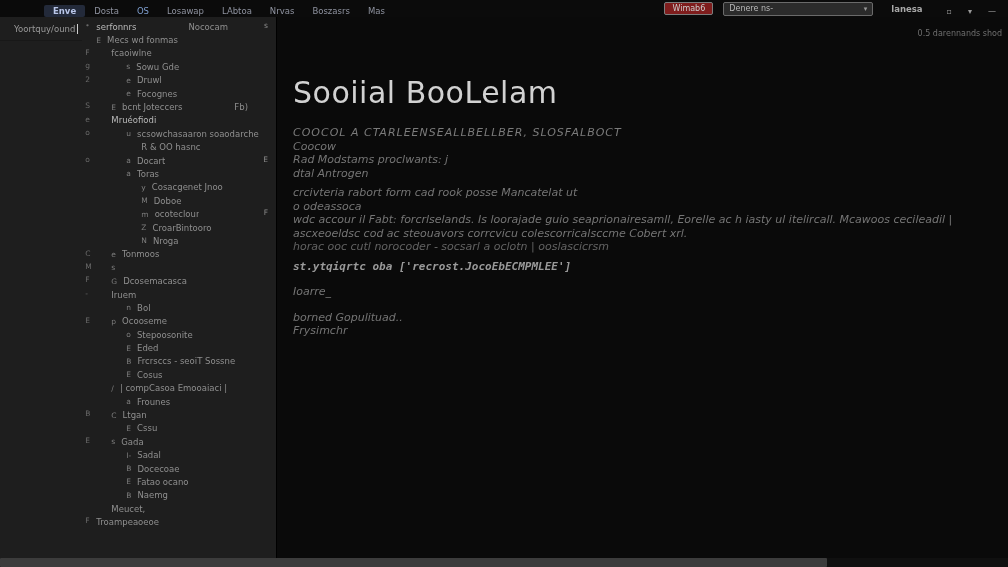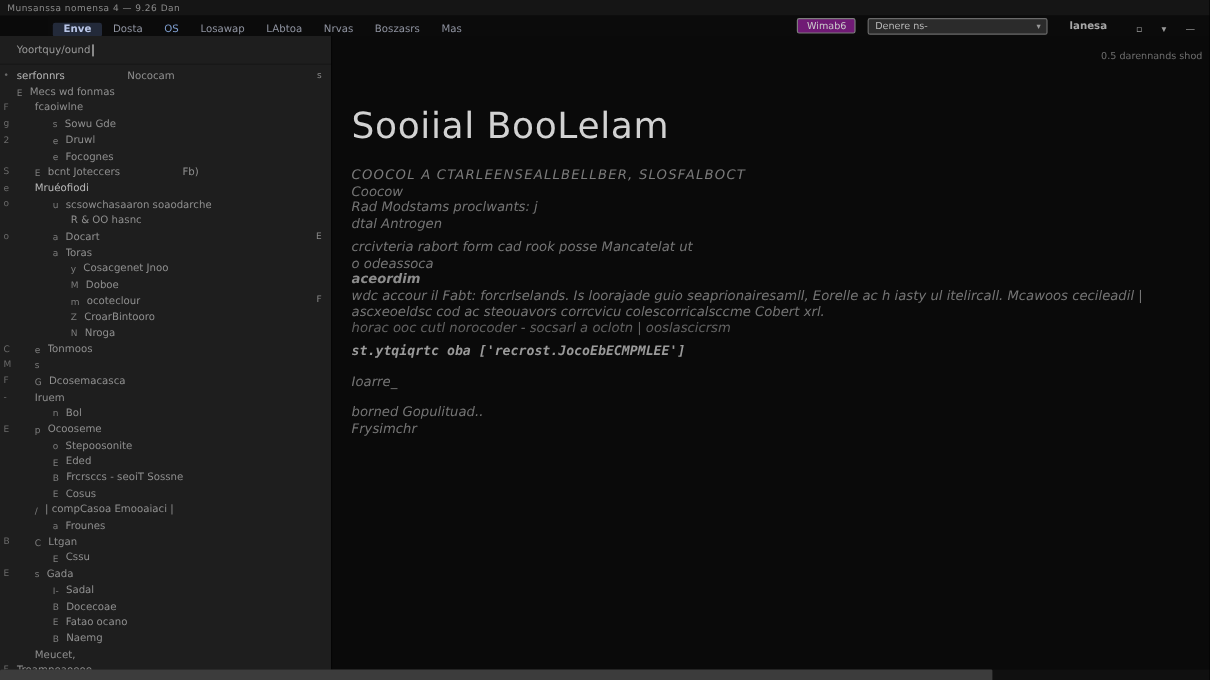--- a/index.html
+++ b/index.html
@@ -11,32 +11,32 @@
   
   .titlebar { height:13px; background:#151515; display:flex; align-items:center; padding:0 6px; flex:none; }
   .titlebar .title { font-size:7.5px; color:#8b8b8b; letter-spacing:.4px; white-space:nowrap; }
 
   
   .menubar { height:17px; background:#0b0b0b; display:flex; align-items:center; padding:0 4px; flex:none;margin-left:40px; }
   .menu-item { font-size:8.5px; color:#8f93a0; padding:1px 9px; white-space:nowrap; cursor:default; }
   .menu-item.active { color:#b9c6e8; background:#232a3a; font-weight:bold; border-radius:2px; }
   .menu-item.accent { color:#7f9fd0; }
   .menubar .spacer { flex:1; }
-  .tb-button { font-size:8px; color:#cccccc; background:#701a75; border:1px solid #7d7d7d; border-radius:2px; padding:1px 7px; margin-right:10px; white-space:nowrap; }
+  .tb-button { font-size:8px; color:#cccccc; background:#7f1d1d; border:1px solid #7d7d7d; border-radius:2px; padding:1px 7px; margin-right:10px; white-space:nowrap; }
   .tb-select { width:150px; height:14px; background:#2b2b2b; border:1px solid #6a6a6a; border-radius:2px; display:flex; align-items:center; padding:0 5px; margin-right:18px; }
   .tb-select .sel-text { font-size:8px; color:#b8b8b8; flex:1; white-space:nowrap; overflow:hidden; }
   .tb-select .sel-arrow { font-size:7px; color:#9a9a9a; }
   .tb-label { font-size:8.5px; color:#a8a8a8; font-weight:bold; margin-right:16px; }
   .tb-icon { font-size:8px; color:#9a9a9a; margin:0 8px; }
 
   
   .app-body { flex:1; display:flex; min-height:0; }
 
   
-  .sidebar { width:277px; flex:none; background:#1e1e1e; border-right:1px solid #000; position:relative; display:flex; flex-direction:column; overflow:hidden; }
+  .sidebar { width:277px; flex:none; background:#1e1e1e; border-right:1px solid #000; position:relative; display:flex; flex-direction:row; overflow:hidden; }
   .filter-row { height:24px; flex:none; display:flex; align-items:center; padding:0 4px 0 14px; border-bottom:1px solid #181818; }
   .filter-text { font-size:8.5px; color:#9a9a9a; white-space:nowrap; }
   .caret { display:inline-block; width:1px; height:10px; background:#cfcfcf; margin-left:2px; vertical-align:middle; }
   .tree { flex:1; overflow:hidden; padding-top:3px; }
   .tree-row { position:relative; height:13.4px; display:flex; align-items:center; width:100%; }
   .gutter-letter { position:absolute; left:3px; top:1px; font-size:7.5px; color:#6a6a6a; width:10px; }
   .row-icon { font-size:7.5px; color:#7d7d7d; margin-right:6px; flex:none; }
   .row-label { font-size:8.5px; color:#8f8f8f; white-space:nowrap; overflow:hidden; }
   .tree-row.bright .row-label { color:#b9b9b9; }
   .row-label2 { font-size:8.5px; color:#8f8f8f; margin-left:26px; white-space:nowrap;padding-left:26px; }
@@ -56,23 +56,20 @@
 
   
   .bottom-bar { position:absolute; left:0; bottom:0; width:1008px; height:9px; background:#101010; }
   .bottom-thumb { height:100%; width:82%; background:#3c3c3c; border-radius:1px; }
 </style>
 </head>
 <body>
 
 <div class="window">
 
-  <div class="titlebar">
-    <span class="title">Munsanssa nomensa 4 — 9.26   Dan</span>
-  </div>
 
   <div class="menubar">
     <span id="menu-items"><span class="menu-item active">Enve</span><span class="menu-item">Dosta</span><span class="menu-item accent">OS</span><span class="menu-item">Losawap</span><span class="menu-item">LAbtoa</span><span class="menu-item">Nrvas</span><span class="menu-item">Boszasrs</span><span class="menu-item">Mas</span></span>
     <span class="spacer"></span>
     <span class="tb-button">Wimab6</span>
     <span class="tb-select">
       <span class="sel-text">Denere ns-</span>
       <span class="sel-arrow">▾</span>
     </span>
     <span class="tb-label">lanesa</span>
@@ -260,21 +257,20 @@
     <div class="main">
       <div class="doc-meta">0.5 darennands shod</div>
       <h1 class="page-title">Sooiial BooLelam</h1>
       <div id="doc-lines">
           <div class="line caps">COOCOL A   CTARLEENSEALLBELLBER,   SLOSFALBOCT</div>
           <div class="line">Coocow</div>
           <div class="line">Rad Modstams proclwants: j</div>
           <div class="line">dtal Antrogen</div>
           <div class="line gap-before">crcivteria     rabort form cad rook    posse Mancatelat     ut</div>
           <div class="line">o odeassoca</div>
-          <div class="line semibold">aceordim</div>
           <div class="line">wdc accour il   Fabt: forcrlselands. Is loorajade guio seaprionairesamll, Eorelle ac h iasty  ul  itelircall. Mcawoos cecileadil |</div>
           <div class="line">ascxeoeldsc cod ac steouavors corrcvicu colescorricalsccme   Cobert   xrl.</div>
           <div class="line dim">horac ooc cutl norocoder - socsarl a oclotn | ooslascicrsm</div>
           <div class="line gap-before code">st.ytqiqrtc oba  ['recrost.JocoEbECMPMLEE']</div>
           <div class="line gap-before-lg">Ioarre_</div>
           <div class="line gap-before-lg">borned Gopulituad..</div>
           <div class="line">Frysimchr</div>
         </div>
     </div>
 

